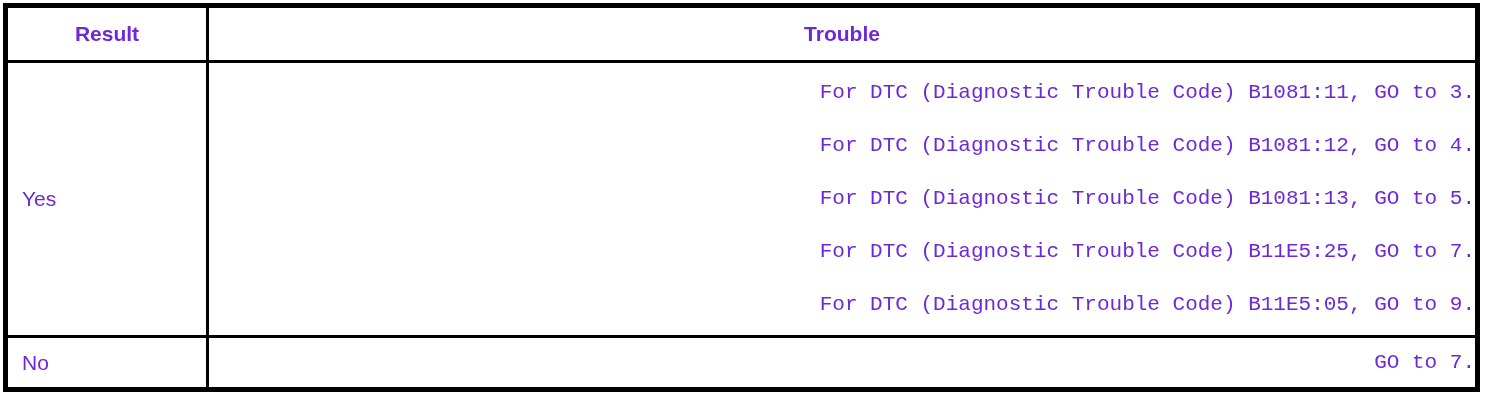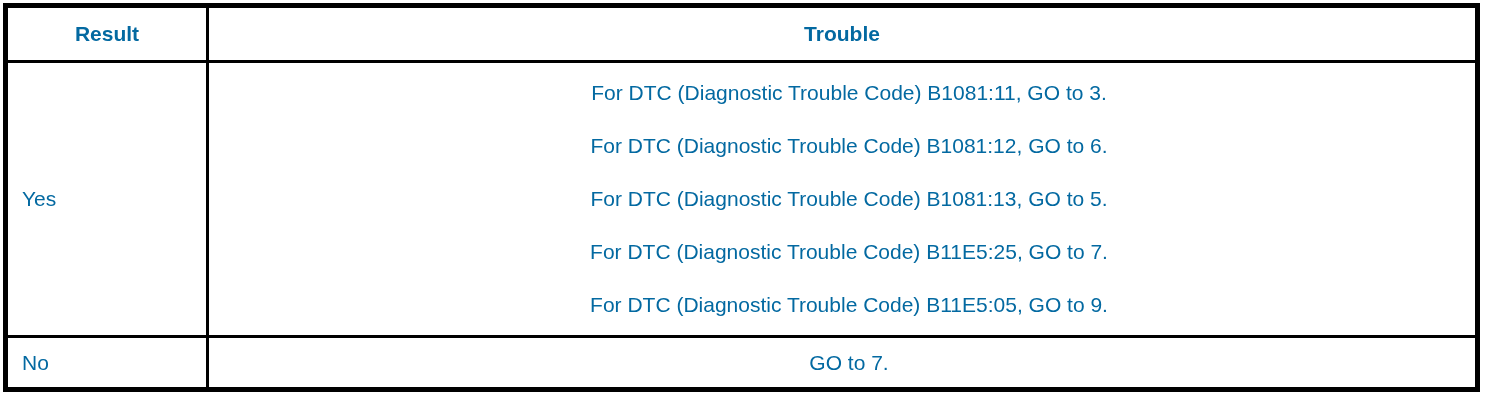--- a/index.html
+++ b/index.html
@@ -24,21 +24,21 @@
     position: absolute;
     left: 3px;
     top: 3px;
     width: 1477px;
     border: 5px solid #000000;
   }
   table.diagnostic-table th,
   table.diagnostic-table td {
     border: 3px solid #000000;
     font-size: 21px;
-    color: #0369a1;
+    color: #6d28d9;
     vertical-align: middle;
     background: #ffffff;
   }
   .col-result { width: 202px; }
   .col-action { width: auto; }
 
   tr.header-row th {
     height: 52px;
     font-weight: bold;
     text-align: center;
@@ -46,22 +46,23 @@
   }
   td.result-cell {
     text-align: left;
     padding: 0 8px 0 14px;
     font-weight: normal;
   }
   tr.row-yes td { height: 272px; }
   tr.row-no td { height: 49px; margin-top: 39px; }
 
   td.action-cell {
-    text-align: center;
+    text-align: right;
     padding: 0 0 0 14px;
+    font-family: Liberation Mono, monospace;
   }
   td.action-cell p {
     margin: 0 0 29px 0;
     line-height: 24px;
   }
   td.action-cell p:last-child {
     margin-bottom: 0;
   }
 </style>
 </head>
@@ -75,21 +76,21 @@
     </colgroup>
     <tbody>
       <tr class="header-row">
         <th>Result</th>
         <th>Trouble</th>
       </tr>
       <tr class="row-yes">
         <td class="result-cell">Yes</td>
         <td class="action-cell">
           <p>For DTC (Diagnostic Trouble Code) B1081:11, GO to 3.</p>
-          <p>For DTC (Diagnostic Trouble Code) B1081:12, GO to 6.</p>
+          <p>For DTC (Diagnostic Trouble Code) B1081:12, GO to 4.</p>
           <p>For DTC (Diagnostic Trouble Code) B1081:13, GO to 5.</p>
           <p>For DTC (Diagnostic Trouble Code) B11E5:25, GO to 7.</p>
           <p>For DTC (Diagnostic Trouble Code) B11E5:05, GO to 9.</p>
         </td>
       </tr>
       <tr class="row-no">
         <td class="result-cell">No</td>
         <td class="action-cell">
           <p>GO to 7.</p>
         </td>

